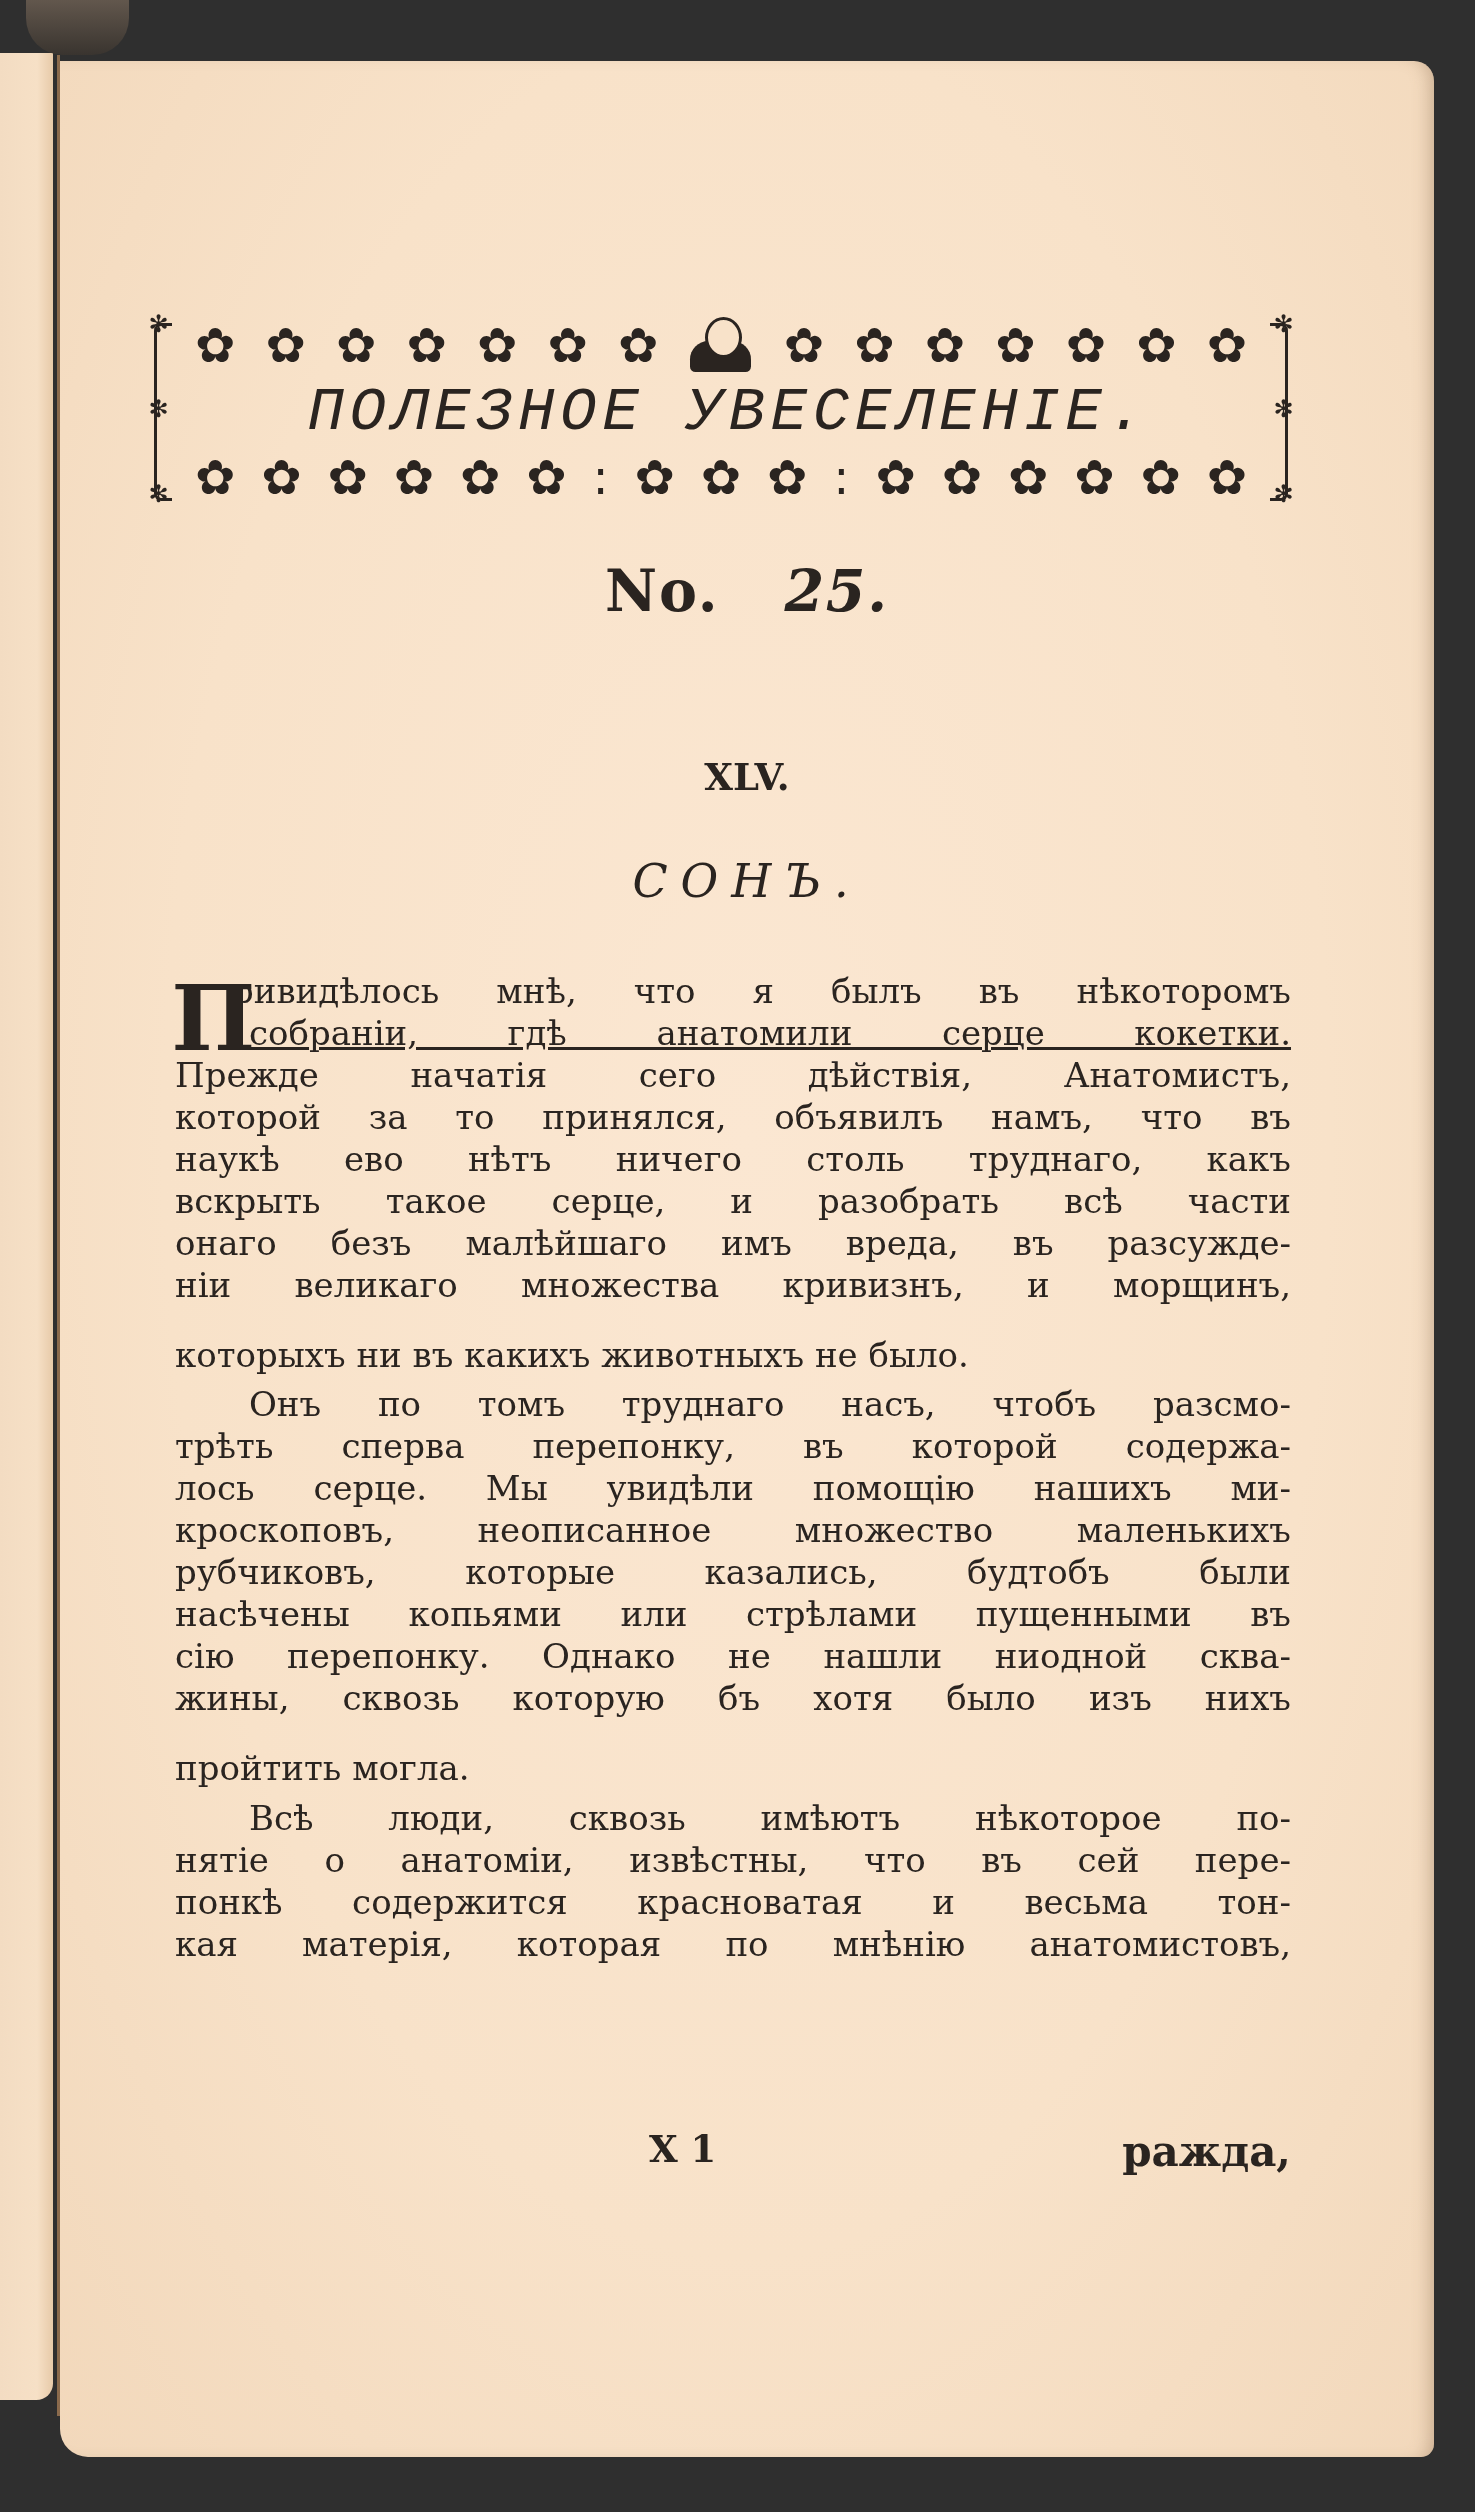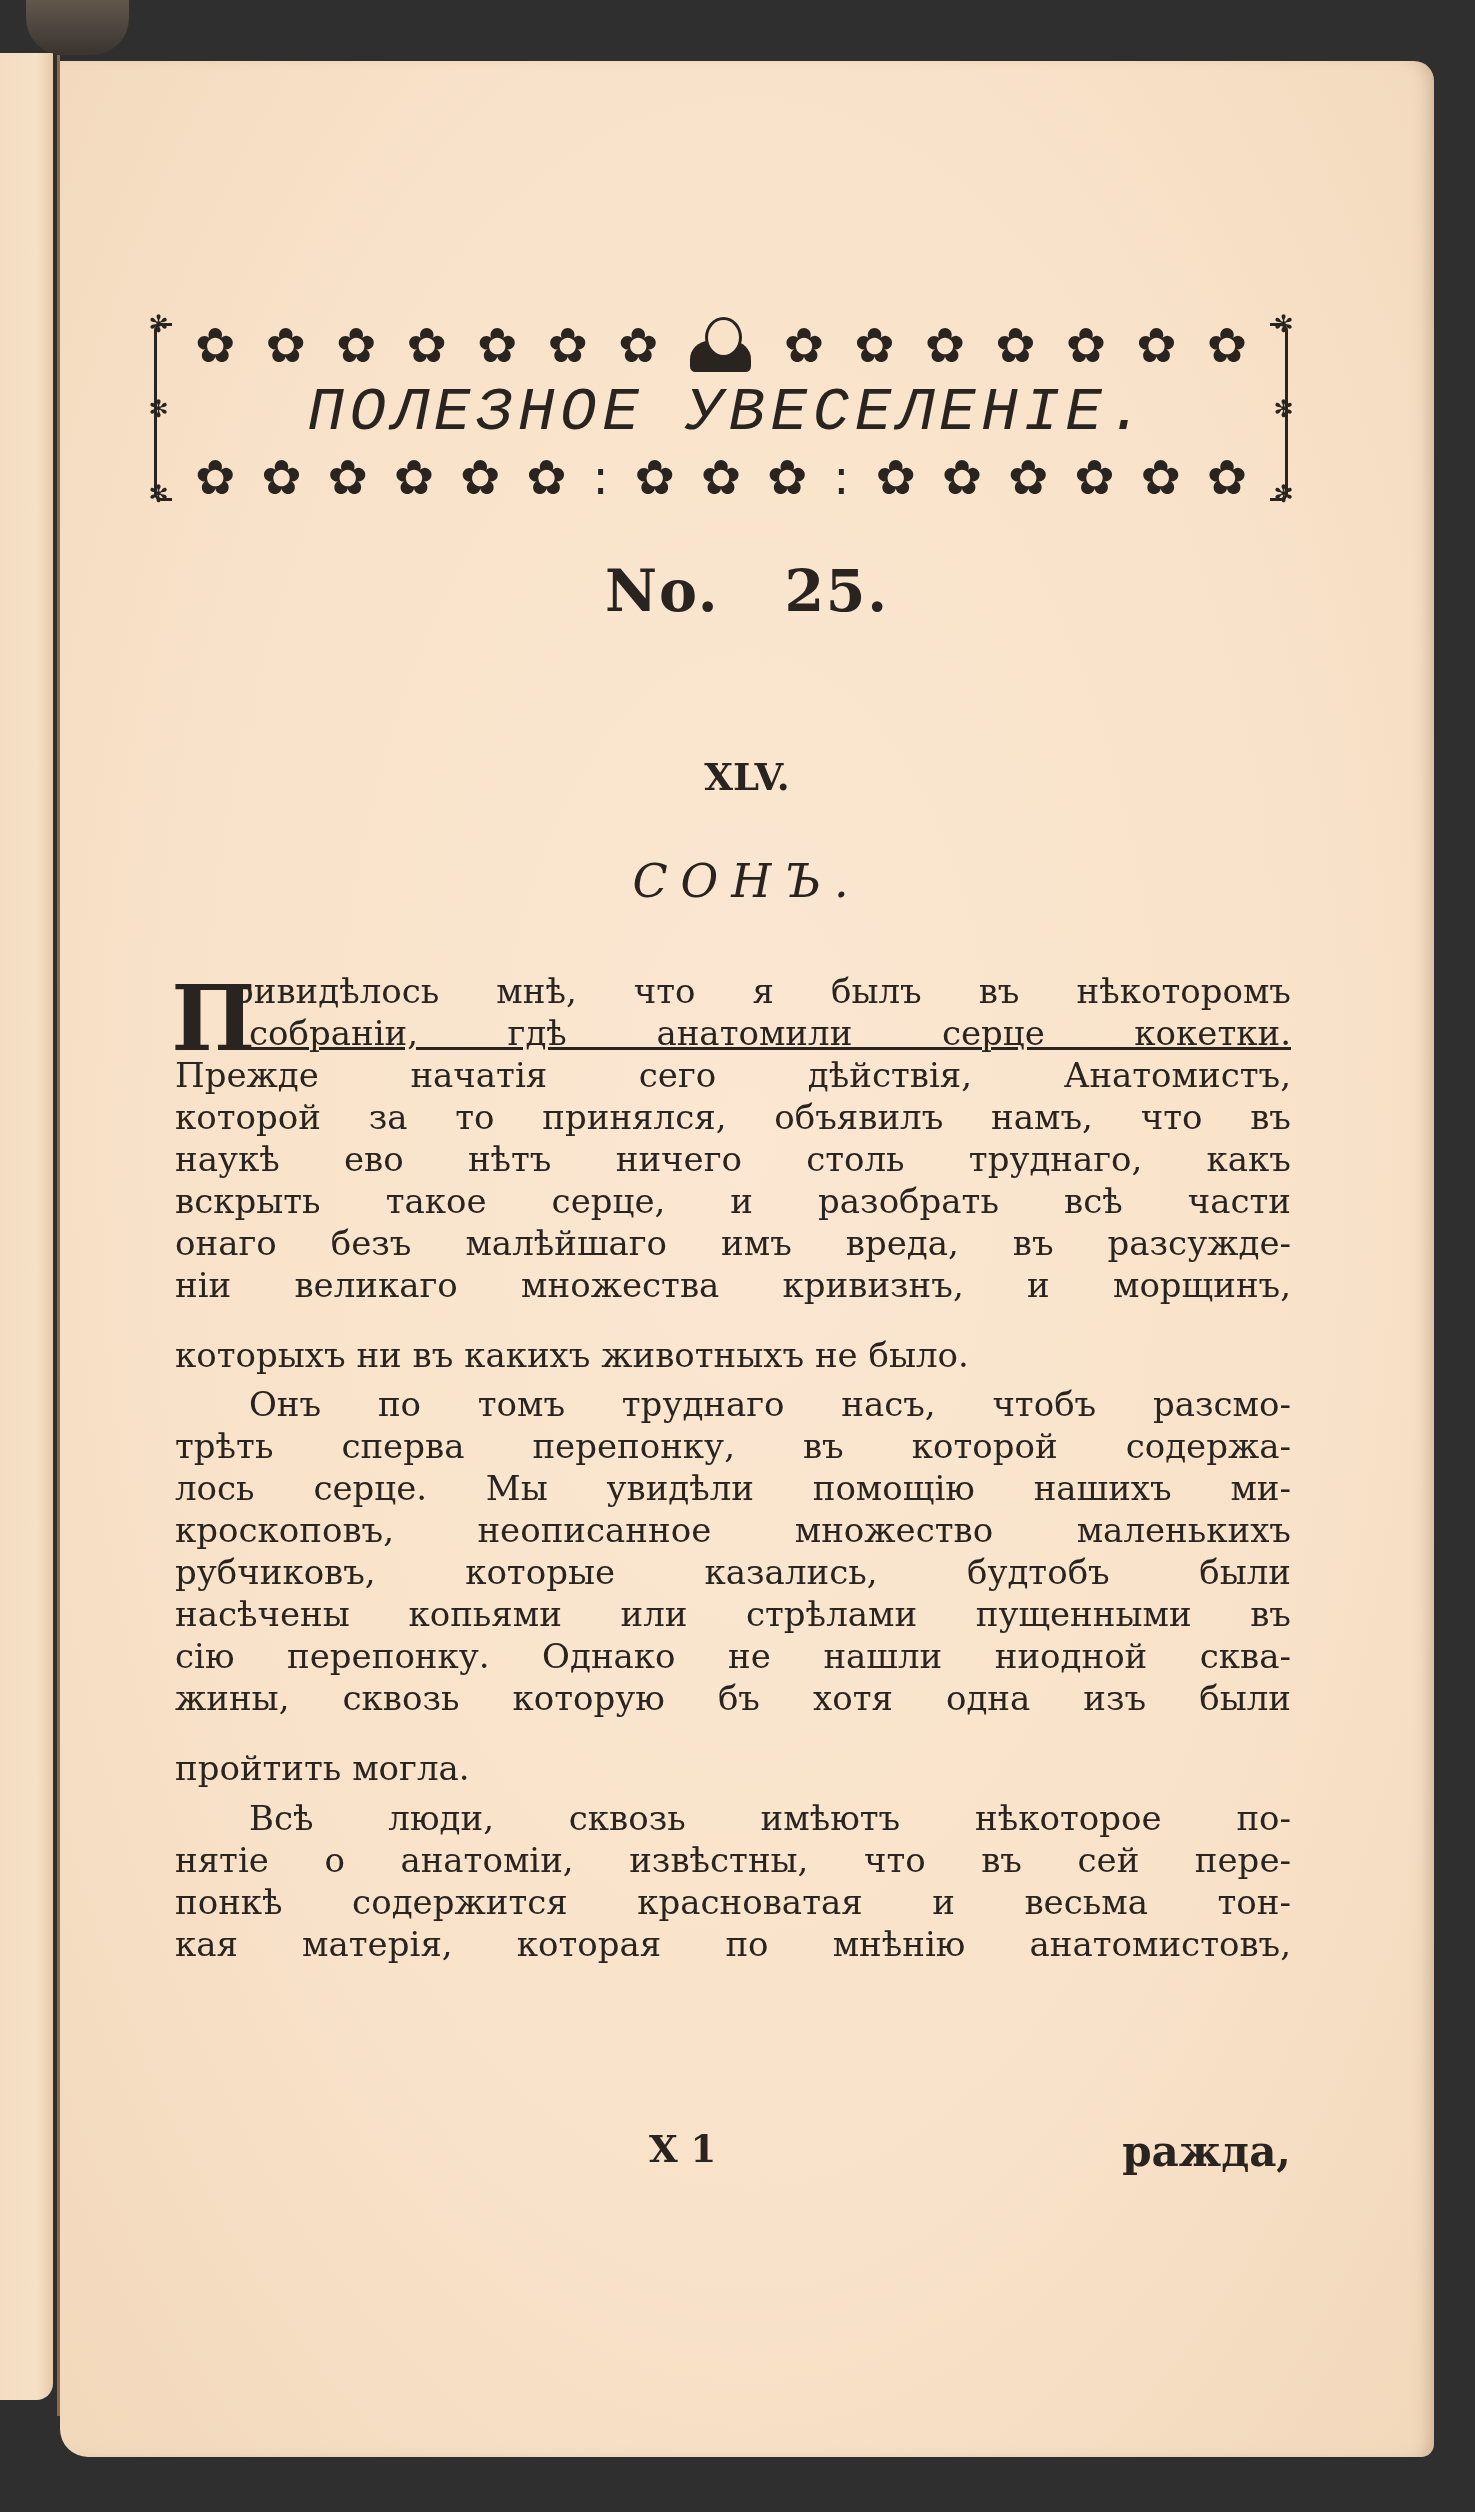--- a/index.html
+++ b/index.html
@@ -68,21 +68,21 @@
   .header-title {
     position:absolute; left:56px; right:41px; top:61px; height:79px;
     text-align:center; font-style:italic; font-size:61px; line-height:79px;
     letter-spacing:5.5px; color:#2a2420;font-family:Liberation Mono, monospace;
   }
 
   .issue {
     position:absolute; left:0; width:100%; top:496px; text-align:center;
     font-size:57px; font-weight:bold; letter-spacing:1.8px;
   }
-  .issue .num { margin-left:65px; }
+  .issue .num { margin-left:65px;font-style:italic; }
   .roman {
     position:absolute; left:0; width:100%; top:694px; text-align:center;
     font-size:37px; font-weight:bold;
   }
   .essay-title {
     position:absolute; left:0; width:100%; top:793px; text-align:center;
     font-size:46px; font-style:italic; letter-spacing:13px;
   }
 
   .body-text {
@@ -194,21 +194,21 @@
       <div class="line">ніи великаго множества кривизнъ, и морщинъ,</div>
       <div class="line short">которыхъ ни въ какихъ животныхъ не было.</div>
       <div class="para-gap"></div>
       <div class="line indent">Онъ по томъ труднаго насъ, чтобъ разсмо-</div>
       <div class="line">трѣть сперва перепонку, въ которой содержа-</div>
       <div class="line">лось серце. Мы увидѣли помощію нашихъ ми-</div>
       <div class="line">кроскоповъ, неописанное множество маленькихъ</div>
       <div class="line">рубчиковъ, которые казались, будтобъ были</div>
       <div class="line">насѣчены копьями или стрѣлами пущенными въ</div>
       <div class="line">сію перепонку. Однако не нашли ниодной сква-</div>
-      <div class="line">жины, сквозь которую бъ хотя одна изъ были</div>
+      <div class="line">жины, сквозь которую бъ хотя было изъ нихъ</div>
       <div class="line short">пройтить могла.</div>
       <div class="para-gap"></div>
       <div class="line indent">Всѣ люди, сквозь имѣютъ нѣкоторое по-</div>
       <div class="line">нятіе о анатоміи, извѣстны, что въ сей пере-</div>
       <div class="line">понкѣ содержится красноватая и весьма тон-</div>
       <div class="line">кая матерія, которая по мнѣнію анатомистовъ,</div>
     </div>
 
     <div class="footer">
       <span class="signature">X 1</span>

